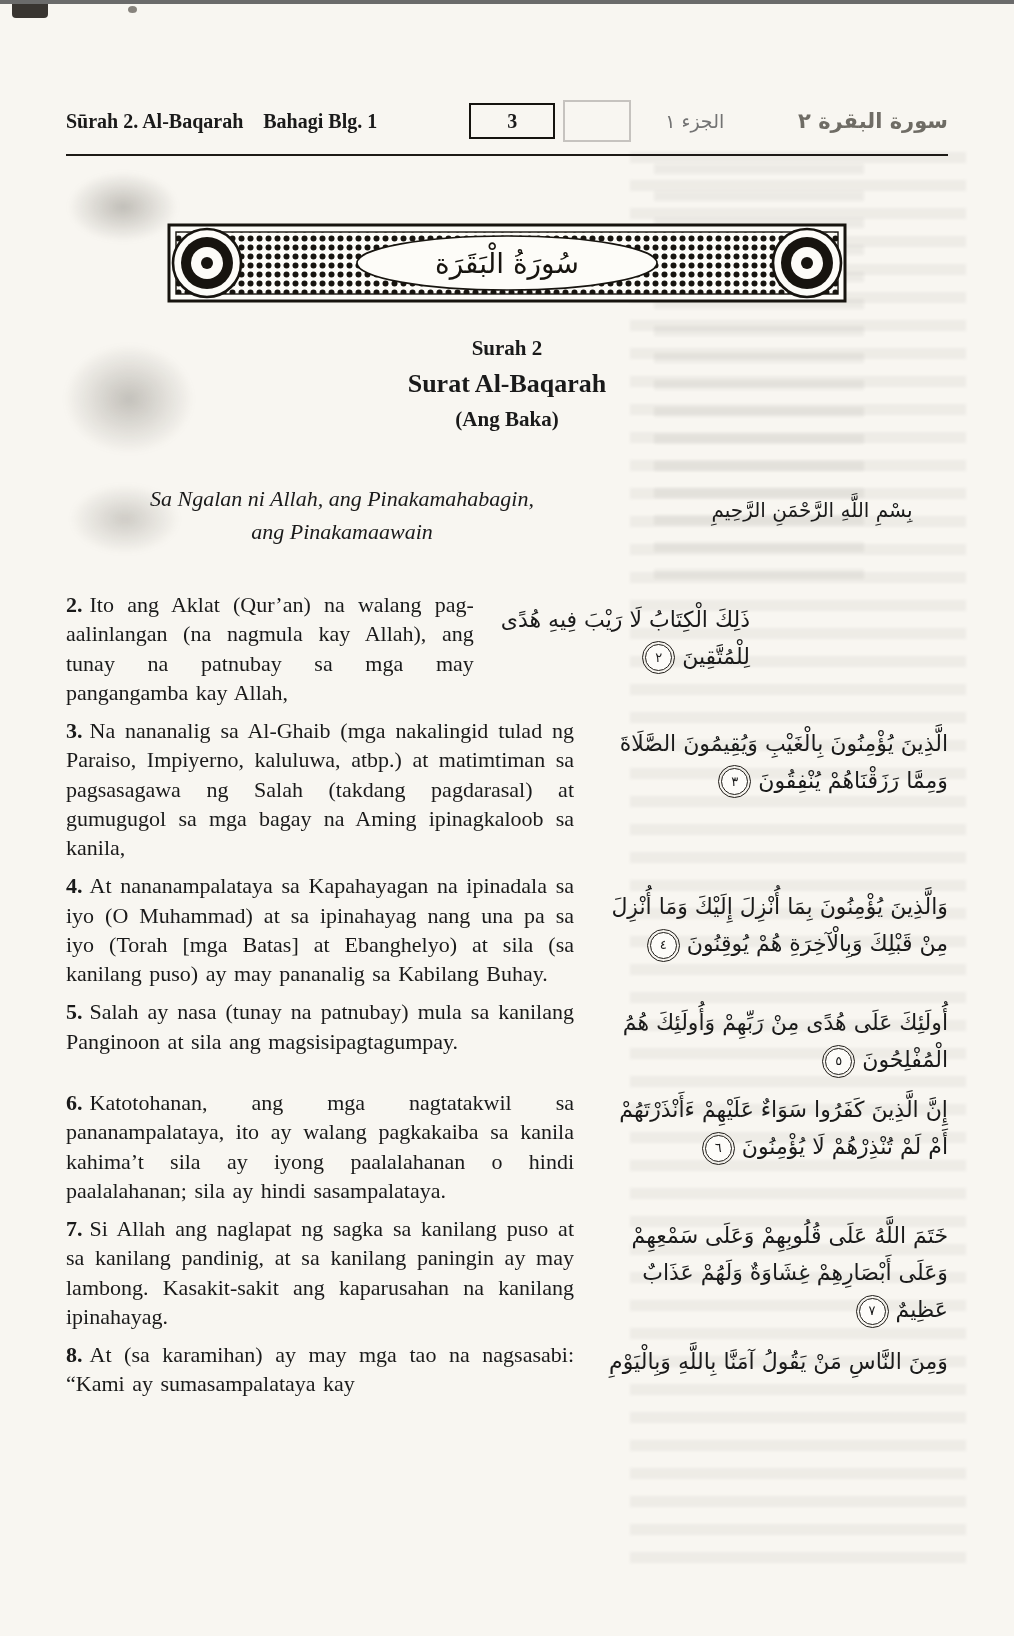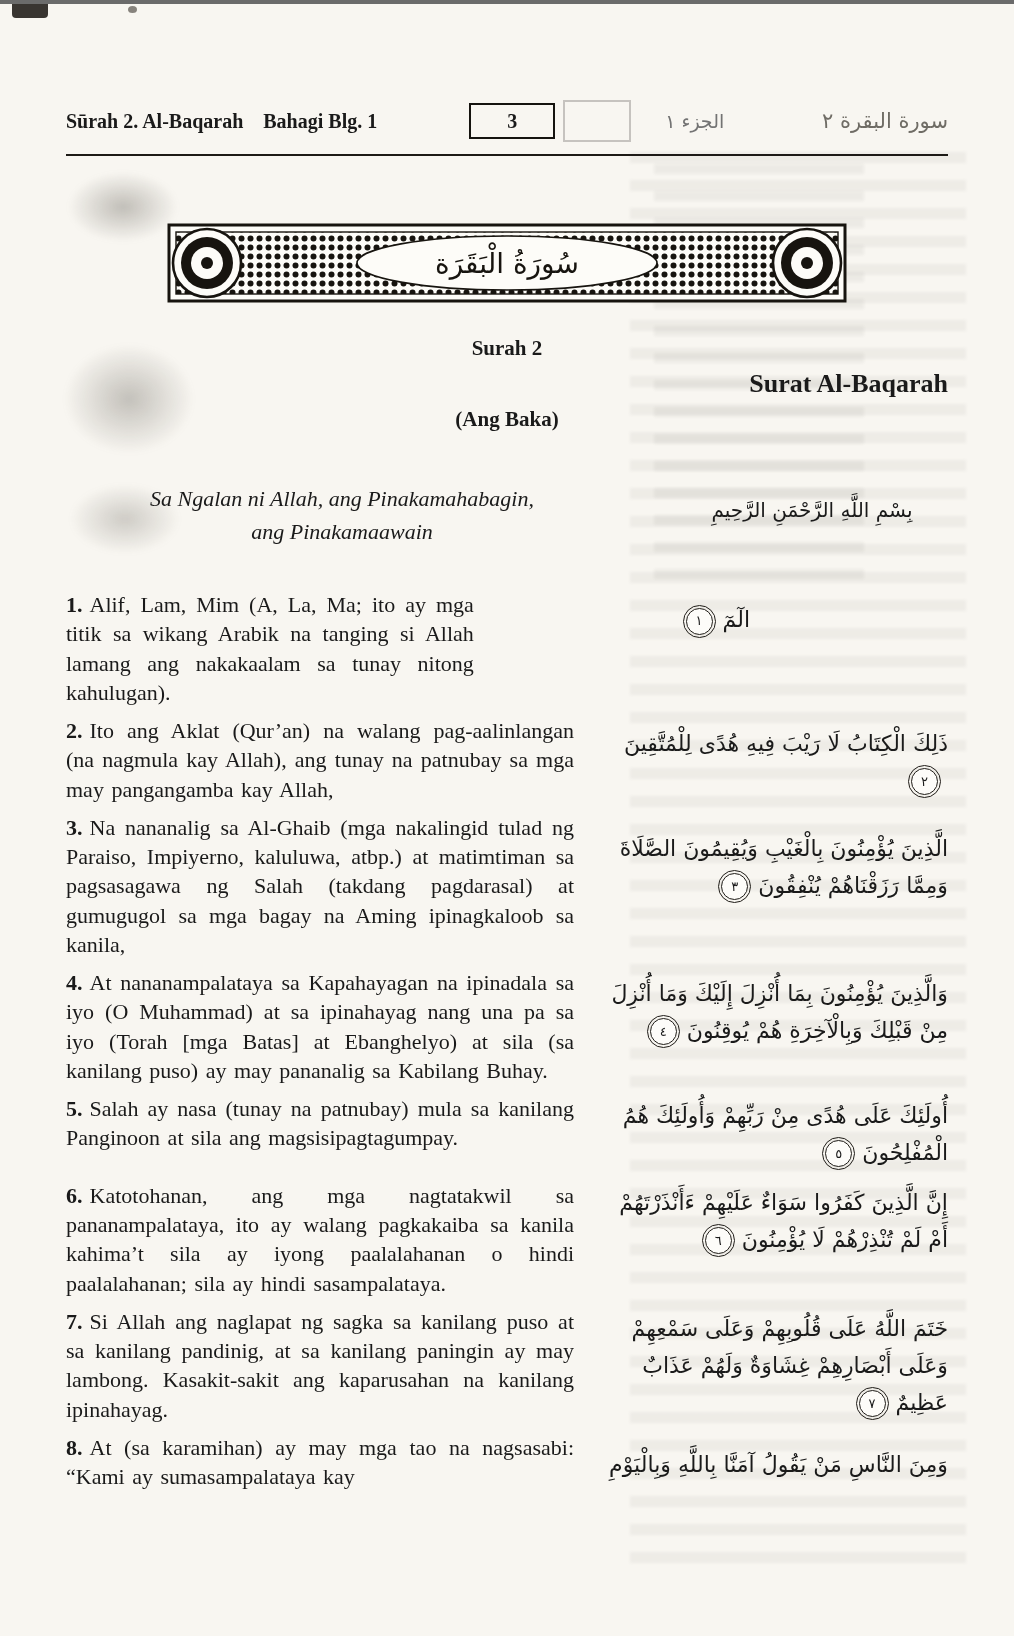--- a/index.html
+++ b/index.html
@@ -41,31 +41,31 @@
   }
   .hdr-part{margin-left:20px;}
   .pageno-box{
     display:inline-block;min-width:62px;margin-left:92px;
     border:2.5px solid #15130f;text-align:center;
     padding:5px 10px 4px;font-size:20px;
   }
   .ghost-box{width:64px;height:38px;border:2px solid rgba(70,66,60,.28);margin-left:8px;}
   .arabic{font-family:"DejaVu Sans",sans-serif;}
   .hdr-juz{margin-left:34px;color:#737373;font-weight:normal;font-size:19px;}
-  .hdr-surah{margin-left:auto;color:#6f6c65;font-weight:normal;font-size:21px;}
+  .hdr-surah{margin-left:auto;color:#6f6c65;font-weight:bold;font-size:21px;}
   .header-rule{border:0;border-top:2.5px solid #1d1a16;margin:12px 0 0;}
 
   
   .ornament-wrap{width:684px;margin:60px auto 0;}
   .ornament-wrap svg{display:block;}
 
   
   .heading-block{text-align:center;margin-top:26px;font-weight:bold;}
   .h-surah-no{font-size:21px;}
-  .h-surah-name{font-size:26px;margin-top:8px;text-align:right;}
+  .h-surah-name{font-size:26px;margin-top:8px;}
   .h-surah-meaning{font-size:21px;margin-top:8px;}
 
   
   .basmala-row{display:flex;align-items:flex-start;margin-top:50px;}
   .basmala-tl{
     width:552px;text-align:center;font-style:italic;font-size:22px;line-height:1.5;
   }
   .basmala-ar{
     flex:1;direction:rtl;text-align:center;
     font-size:20px;padding-left:58px;margin-top:16px;
@@ -154,24 +154,20 @@
     <div class="basmala-row">
       <div class="basmala-tl">
         <div>Sa Ngalan ni Allah, ang Pinakamahabagin,</div>
         <div>ang Pinakamaawain</div>
       </div>
       <div class="basmala-ar arabic">بِسْمِ اللَّهِ الرَّحْمَنِ الرَّحِيمِ</div>
     </div>
 
     <div class="verses">
 
-      <div class="verse-row">
-        <p class="vtext"><span class="vnum">1.</span><span>Alif, Lam, Mim (A, La, Ma; ito ay mga titik sa wikang Arabik na tanging si Allah lamang ang nakakaalam sa tunay nitong kahulugan).</span></p>
-        <div class="varabic" dir="rtl"><span>الٓمٓ</span><span class="ayah-marker">١</span></div>
-      </div>
 
       <div class="verse-row">
         <p class="vtext"><span class="vnum">2.</span><span>Ito ang Aklat (Qur’an) na walang pag-aalinlangan (na nagmula kay Allah), ang tunay na patnubay sa mga may pangangamba kay Allah,</span></p>
         <div class="varabic" dir="rtl"><span>ذَلِكَ الْكِتَابُ لَا رَيْبَ فِيهِ هُدًى لِلْمُتَّقِينَ</span><span class="ayah-marker">٢</span></div>
       </div>
 
       <div class="verse-row">
         <p class="vtext"><span class="vnum">3.</span><span>Na nananalig sa Al-Ghaib (mga nakalingid tulad ng Paraiso, Impiyerno, kaluluwa, atbp.) at matimtiman sa pagsasagawa ng Salah (takdang pagdarasal) at gumugugol sa mga bagay na Aming ipinagkaloob sa kanila,</span></p>
         <div class="varabic" dir="rtl"><span>الَّذِينَ يُؤْمِنُونَ بِالْغَيْبِ وَيُقِيمُونَ الصَّلَاةَ وَمِمَّا رَزَقْنَاهُمْ يُنْفِقُونَ</span><span class="ayah-marker">٣</span></div>
       </div>

